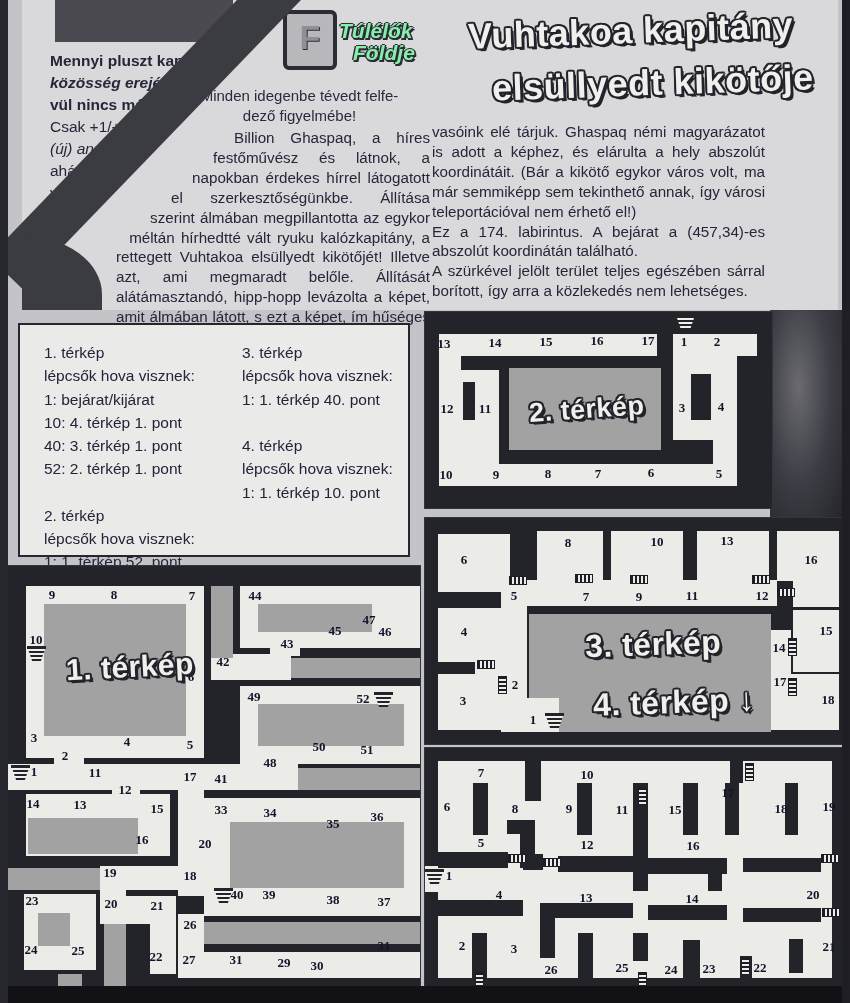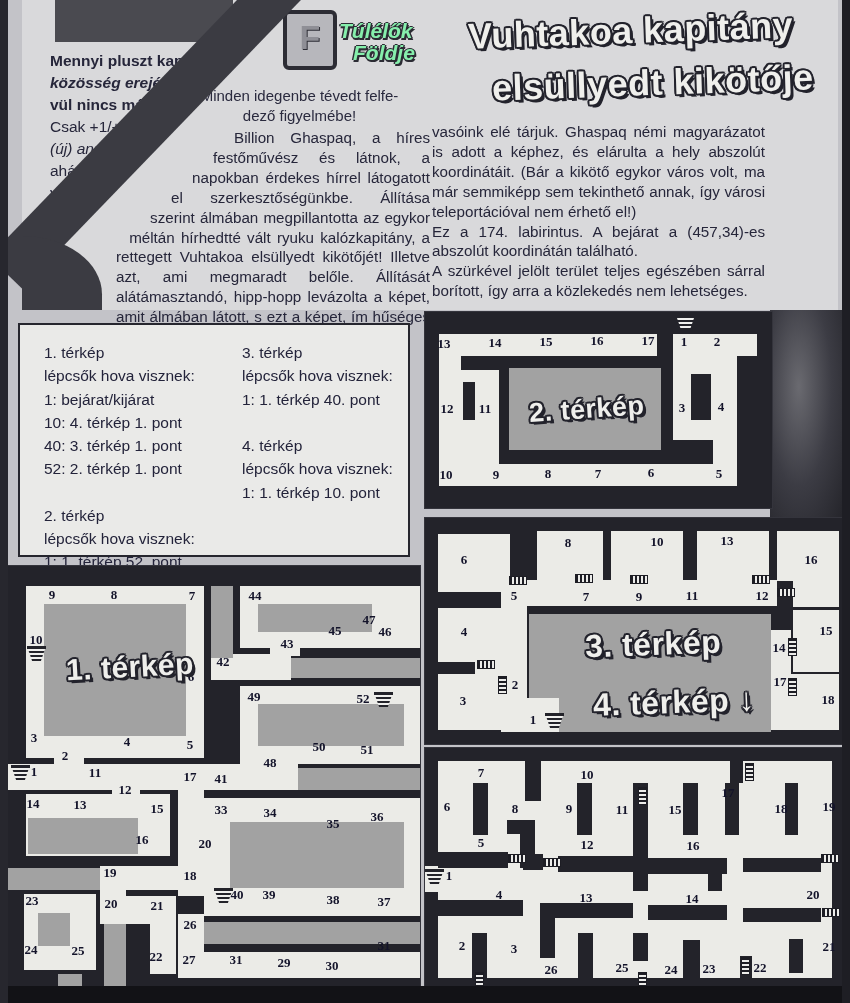--- a/index.html
+++ b/index.html
@@ -184,21 +184,21 @@
         <span class="mnum" style="left: 24px; top: 335px;">23</span>
         <span class="mnum" style="left: 103px; top: 338px;">20</span>
         <span class="mnum" style="left: 149px; top: 340px;">21</span>
         <span class="mnum" style="left: 182px; top: 359px;">26</span>
         <span class="mnum" style="left: 23px; top: 384px;">24</span>
         <span class="mnum" style="left: 70px; top: 385px;">25</span>
         <span class="mnum" style="left: 148px; top: 391px;">22</span>
         <span class="mnum" style="left: 181px; top: 394px;">27</span>
         <span class="mnum" style="left: 228px; top: 394px;">31</span>
         <span class="mnum" style="left: 276px; top: 397px;">29</span>
-        <span class="mnum" style="left: 324px; top: 400px; text-align: right;">30</span>
+        <span class="mnum" style="left: 309px; top: 400px; text-align: right;">30</span>
         <span class="mnum" style="left: 376px; top: 380px;">31</span>
         <span class="mnum" style="left: 247px; top: 30px;">44</span>
         <span class="mnum" style="left: 361px; top: 32px; margin-top: 22px;">47</span>
         <span class="mnum" style="left: 327px; top: 65px;">45</span>
         <span class="mnum" style="left: 377px; top: 66px;">46</span>
         <span class="mnum" style="left: 279px; top: 78px;">43</span>
         <span class="mnum" style="left: 215px; top: 96px;">42</span>
         <span class="mnum" style="left: 246px; top: 131px;">49</span>
         <span class="mnum" style="left: 355px; top: 133px;">52</span>
         <span class="mnum" style="left: 311px; top: 181px;">50</span>

